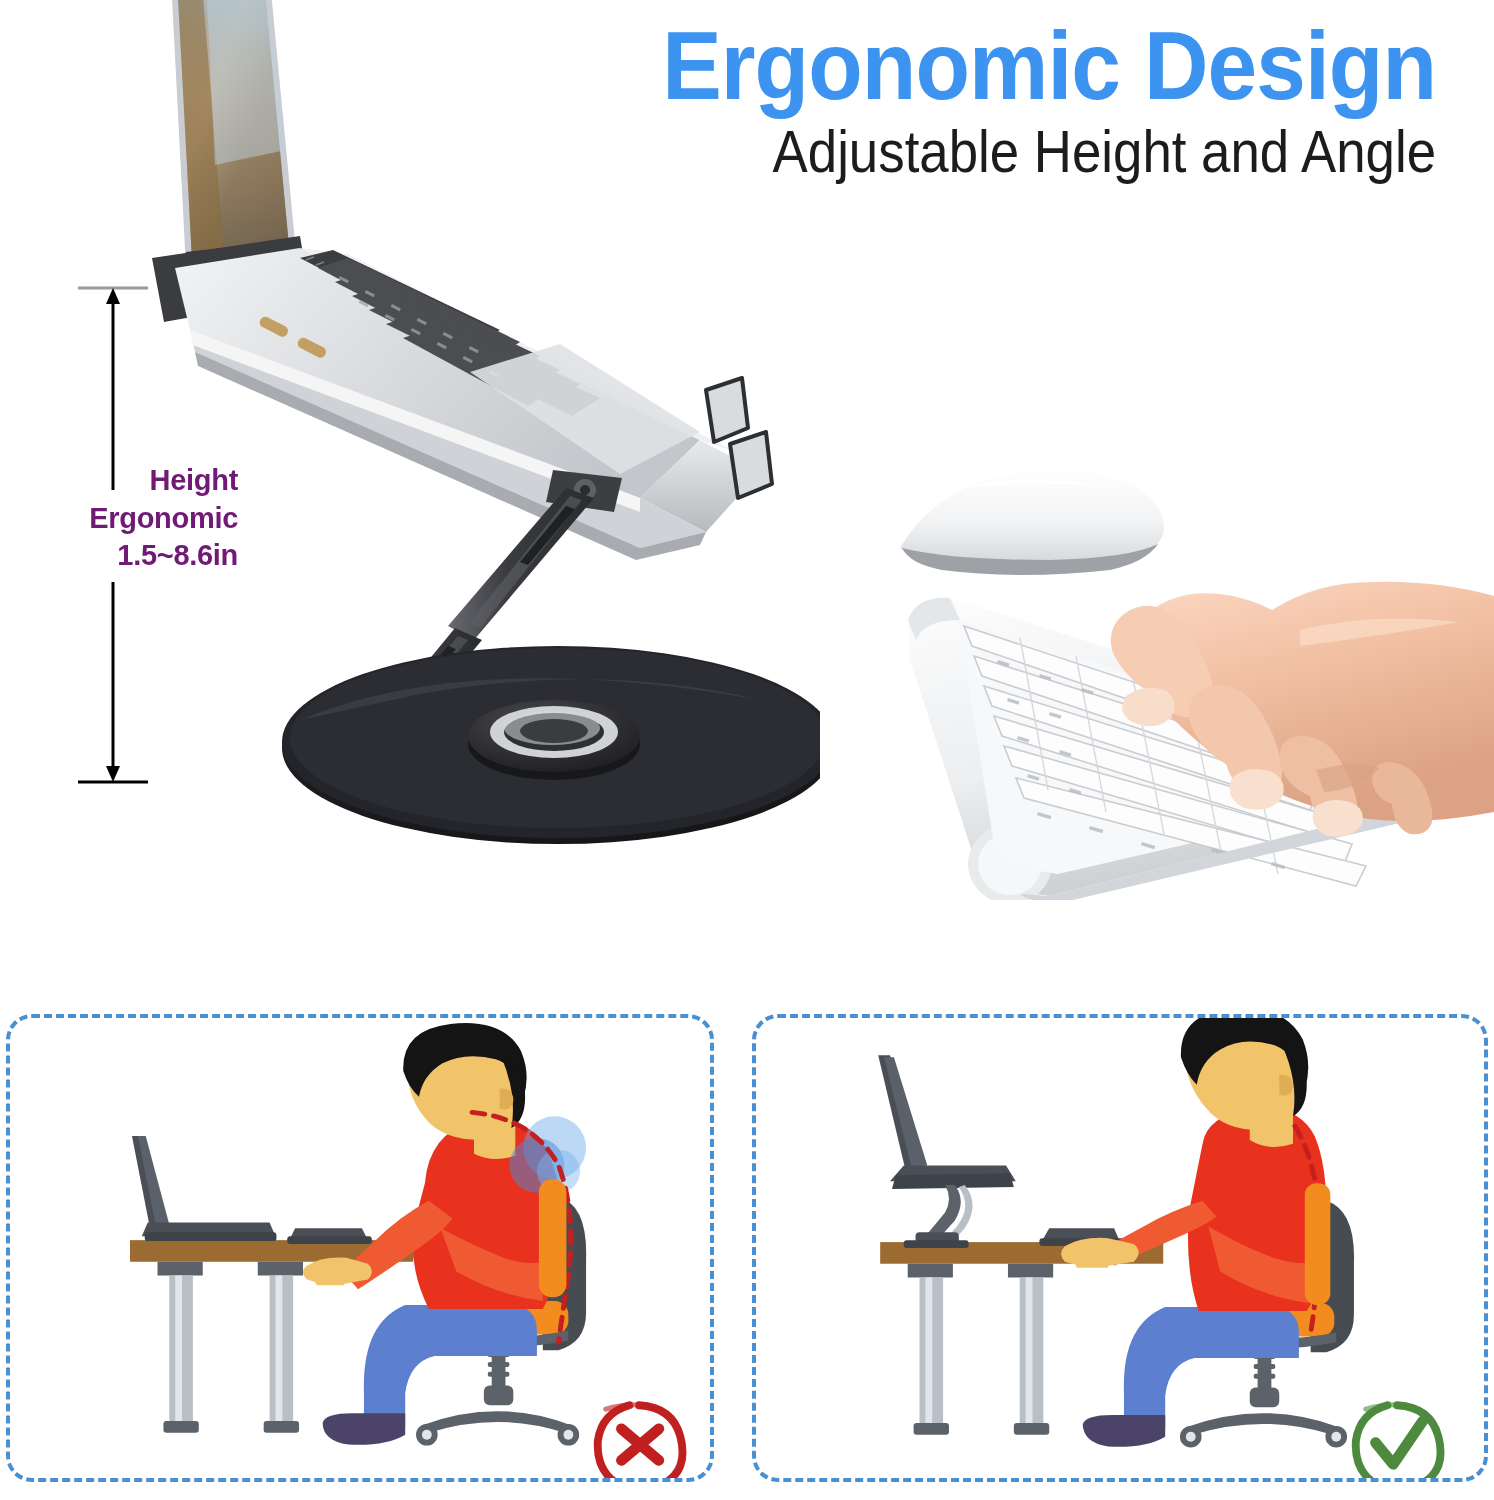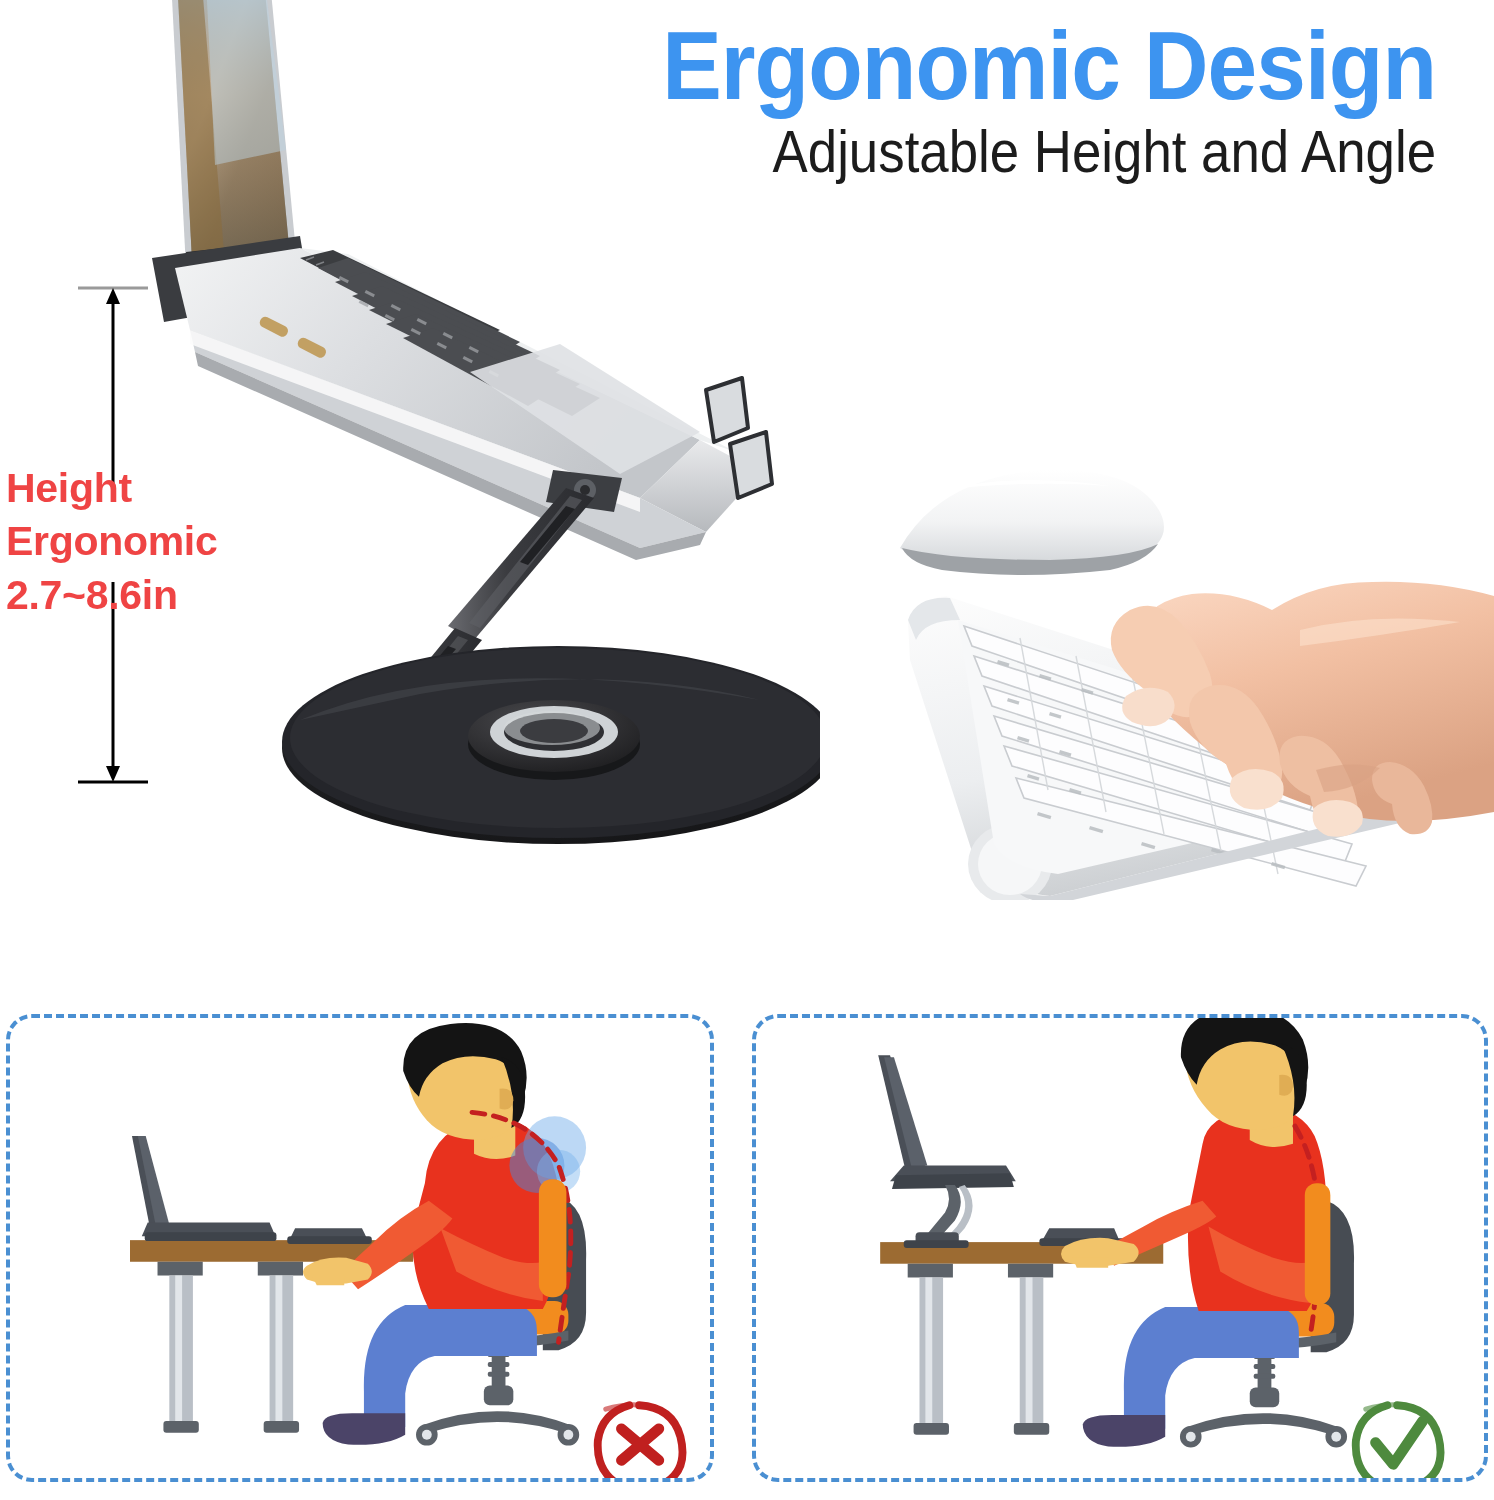--- a/index.html
+++ b/index.html
@@ -55,24 +55,24 @@
     left: 72px;
     top: 282px;
     width: 84px;
     height: 506px;
   }
   #height-label {
     position: absolute;
     left: 6px;
     top: 462px;
     width: 232px;
-    text-align: left;
-    font-size: 41px;
+    text-align: right;
+    font-size: 29px;
     font-weight: bold;
-    color: #ef4444;
+    color: #701a75;
     line-height: 1.30;
     letter-spacing: -0.3px;
   }
 
   
   #product-photo {
     position: absolute;
     left: 0;
     top: 0;
     width: 820px;
@@ -279,21 +279,21 @@
   <line x1="41" y1="14" x2="41" y2="208" stroke="#000000" stroke-width="3"></line>
   <polygon points="41,6 34,22 48,22" fill="#000000"></polygon>
   <line x1="41" y1="300" x2="41" y2="492" stroke="#000000" stroke-width="3"></line>
   <polygon points="41,500 34,484 48,484" fill="#000000"></polygon>
 </svg>
 </div>
 
 <div id="height-label">
   <div>Height</div>
   <div>Ergonomic</div>
-  <div>2.7~8.6in</div>
+  <div>1.5~8.6in</div>
 </div>
 
 <div id="keyboard-photo">
 <svg class="panel-svg" viewBox="0 0 614 440" xmlns="http://www.w3.org/2000/svg">
   <defs>
     <linearGradient id="mouseg" x1="0" y1="0" x2="0" y2="1">
       <stop offset="0%" stop-color="#ffffff"></stop>
       <stop offset="55%" stop-color="#f2f3f4"></stop>
       <stop offset="100%" stop-color="#d4d7da"></stop>
     </linearGradient>

